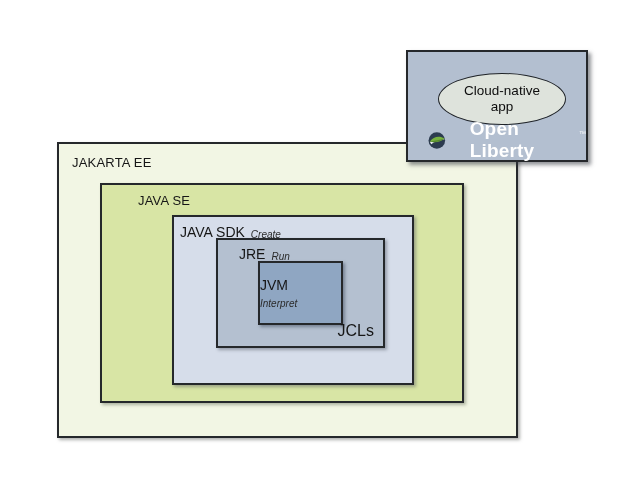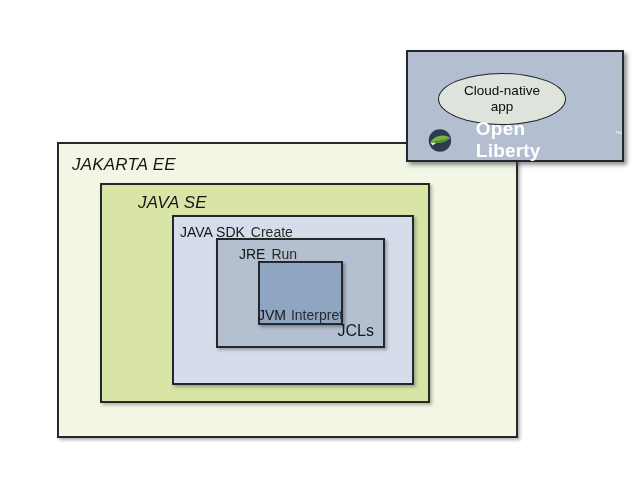--- a/index.html
+++ b/index.html
@@ -16,42 +16,42 @@
     font-family:"Liberation Sans", sans-serif;
     color:var(--text);
     overflow:hidden;
   }
   .stage{position:relative; width:640px; height:480px;}
   .box{position:absolute; border:2px solid var(--border);}
 
   
   .jakarta{left:57px; top:142px; width:461px; height:296px;
     background:var(--jakarta-bg); box-shadow:2px 2px 3px rgba(95,100,95,.5);}
-  .javase{left:41px; top:39px; width:330px; height:220px;
+  .javase{left:41px; top:39px; width:364px; height:220px;
     background:var(--java-se-bg); box-shadow:2px 2px 3px rgba(90,100,80,.45);}
   .sdk{left:70px; top:30px; width:242px; height:170px;
     background:var(--java-sdk-bg); box-shadow:2px 2px 3px rgba(80,85,95,.45);}
   .jre{left:42px; top:21px; width:169px; height:110px;
     background:var(--jre-bg); box-shadow:2px 2px 3px rgba(70,78,92,.45);}
   .jvm{left:40px; top:21px; width:85px; height:64px;
     background:var(--jvm-bg); box-shadow:2px 2px 3px rgba(60,70,88,.5);
-    display:flex; align-items:flex-end; justify-content:center; gap:5px; white-space:nowrap;}
+    display:flex; align-items:flex-start; justify-content:center; gap:5px; white-space:nowrap;flex-direction:column;}
 
-  .lbl-lg{font-size:17px; letter-spacing:.2px; color:var(--text);font-style:italic;}
+  .lbl-lg{font-size:13px; letter-spacing:.2px; color:var(--text);}
   .jakarta > .lbl-lg{margin:11px 0 0 13px;}
   .javase > .lbl-lg{margin:8px 0 0 36px;}
   .lbl-md{font-size:14px; color:var(--text);}
-  .lbl-it{font-size:14px; color:#2a2a2a;}
+  .lbl-it{font-size:10px; font-style:italic; color:#2a2a2a;}
   .lbl-row{display:flex; align-items:flex-end; gap:6px;}
   .sdk > .lbl-row{margin:7px 0 0 6px;}
   .jre > .lbl-row{margin:6px 0 1px 21px;}
   .jcls{position:absolute; right:9px; bottom:6px; font-size:16px; color:var(--text);}
 
   
-  .liberty{left:406px; top:50px; width:218px; height:112px;
+  .liberty{left:406px; top:50px; width:182px; height:112px;
     background:var(--liberty-bg); box-shadow:3px 3px 4px rgba(55,58,66,.55);}
   .ellipse{position:absolute; left:30px; top:21px; width:128px; height:52px;
     background:var(--ellipse-bg); border:1.6px solid #1f2328; border-radius:50%;
     display:flex; flex-direction:column; align-items:center; justify-content:center;
     font-size:13.5px; line-height:1.2; color:#0d0d0d;}
   .brand-row{position:absolute; left:20px; top:74px; height:28px;
     display:flex; align-items:center; gap:24px;}
   .brand{font-size:19px; font-weight:bold; color:var(--brand-text); letter-spacing:.2px;}
   .tm{font-size:7px; color:var(--brand-text); align-self:flex-start; margin:4px 0 0 1px; opacity:.9;}
   .logo-svg{display:block;}

